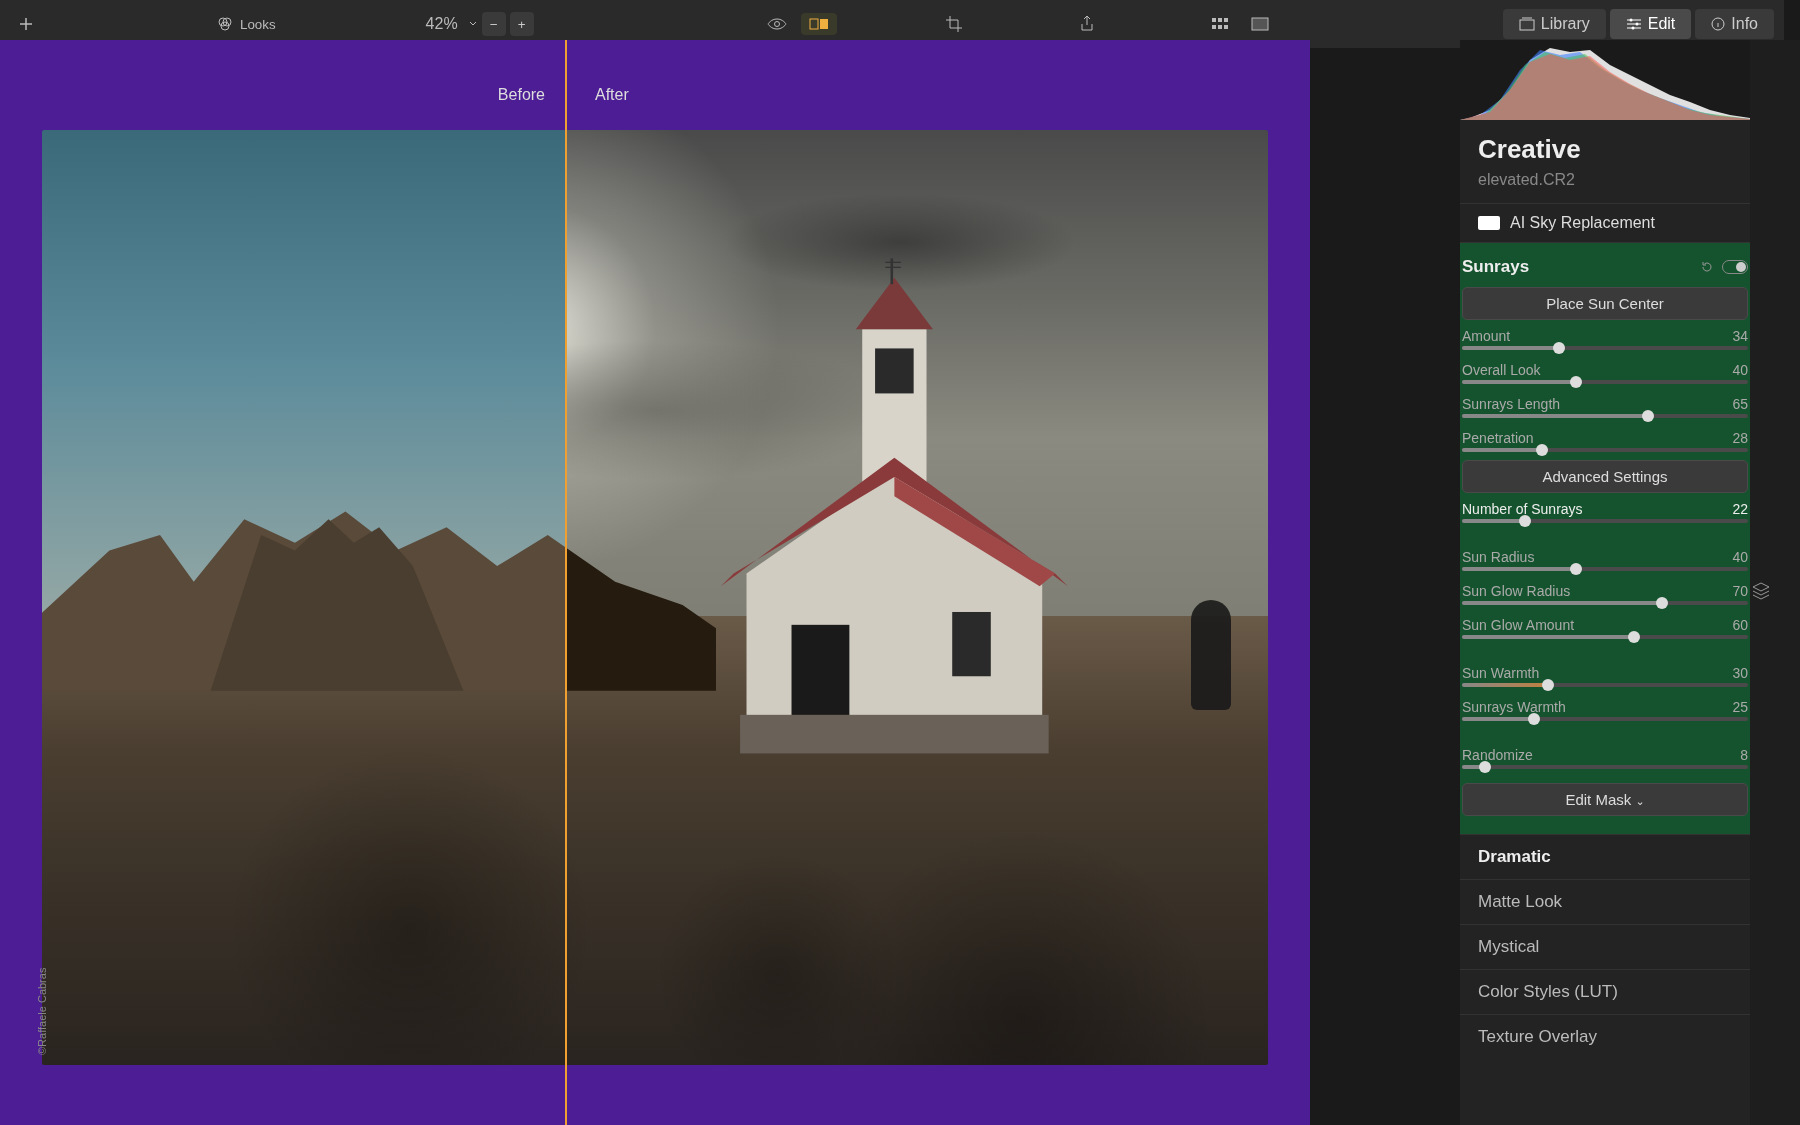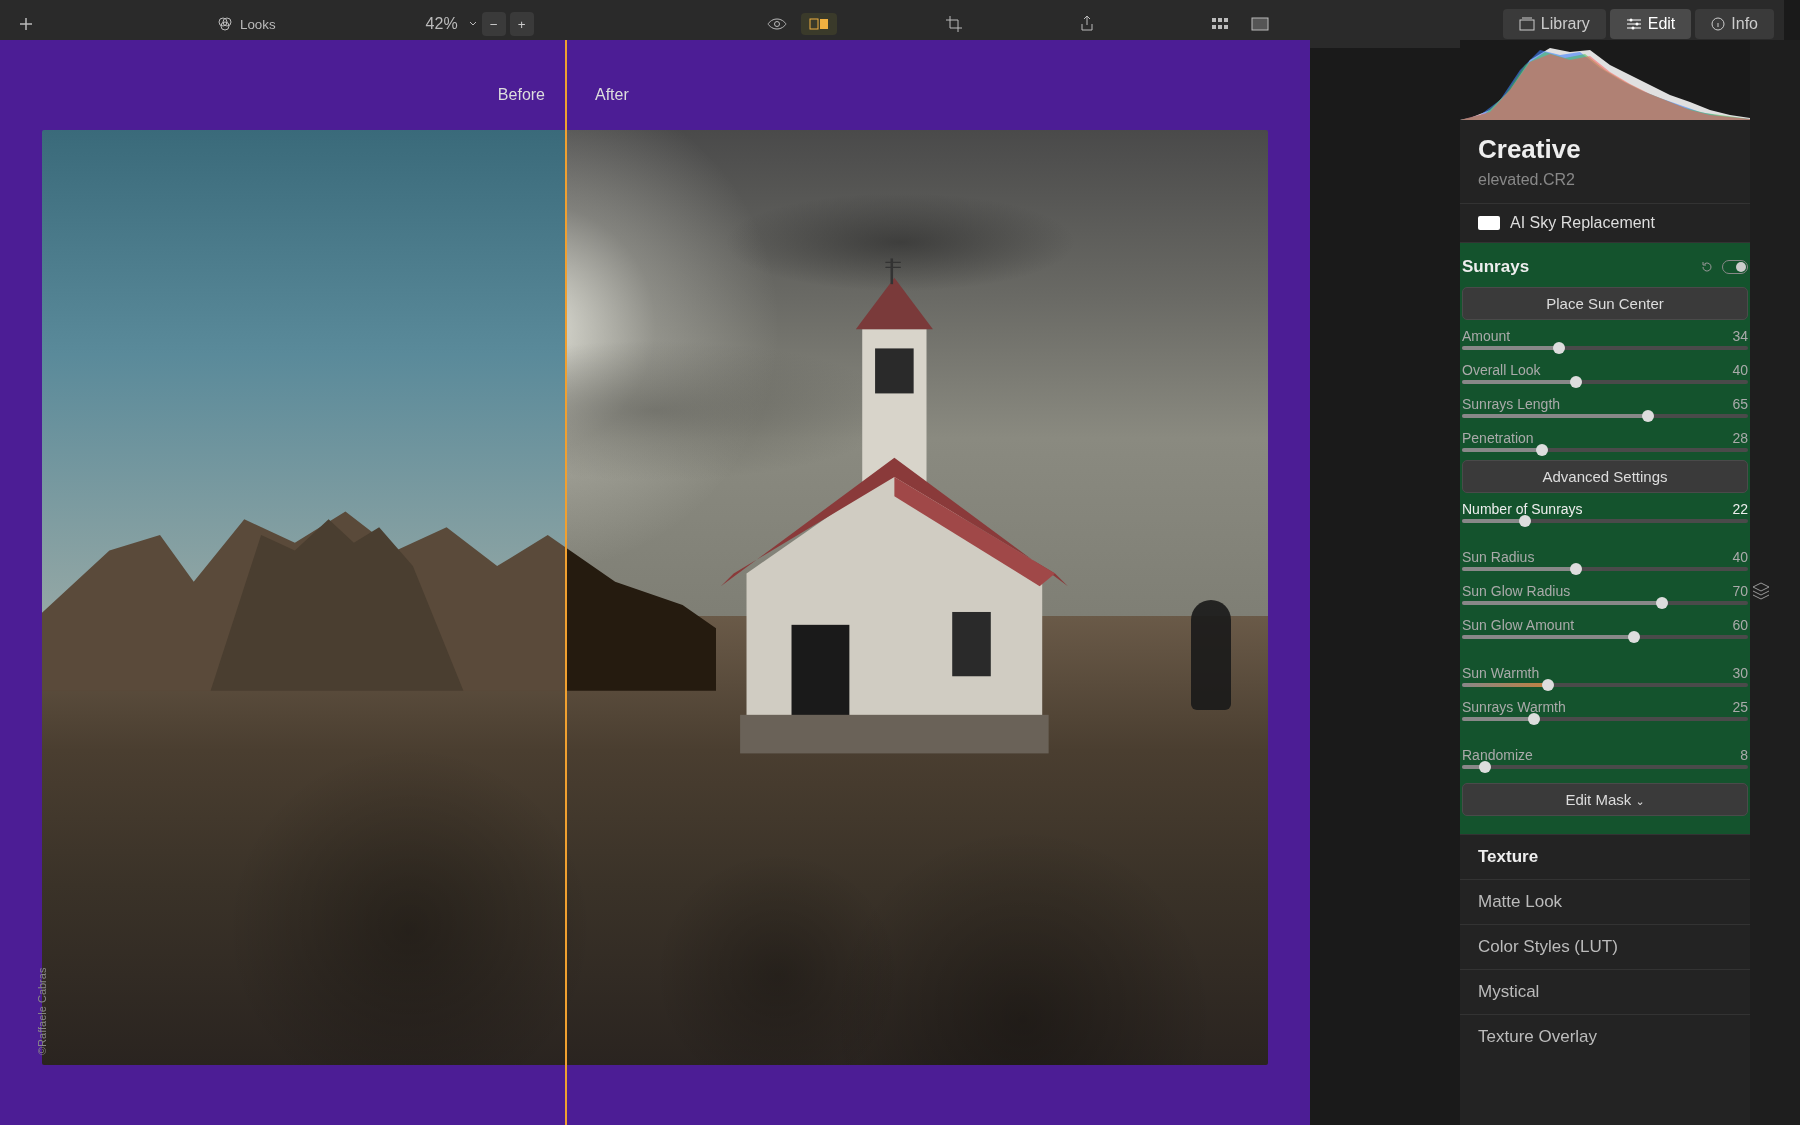--- a/index.html
+++ b/index.html
@@ -390,24 +390,24 @@
     </div>
   </div>
       </div>
     <button class="panel-btn" style="margin-top:6px">
       <span>Edit Mask</span>
       <span style="font-size:11px"> ⌄</span>
     </button>
   </div>
 
   <div id="other-tools">
-      <div class="accordion-item bold">Texture</div>
+      <div class="accordion-item bold">Dramatic</div>
       <div class="accordion-item ">Matte Look</div>
+      <div class="accordion-item ">Mystical</div>
       <div class="accordion-item ">Color Styles (LUT)</div>
-      <div class="accordion-item ">Mystical</div>
       <div class="accordion-item ">Texture Overlay</div>
     </div>
 </div>
 
 <div class="icon-rail">
   <span class="rail-icon">
     <svg width="22" height="22" viewBox="0 0 22 22">
         <path d="M11 3l8 4-8 4-8-4 8-4zM3 11l8 4 8-4M3 15l8 4 8-4" stroke="currentColor" fill="none"></path>
       </svg>
   </span>

